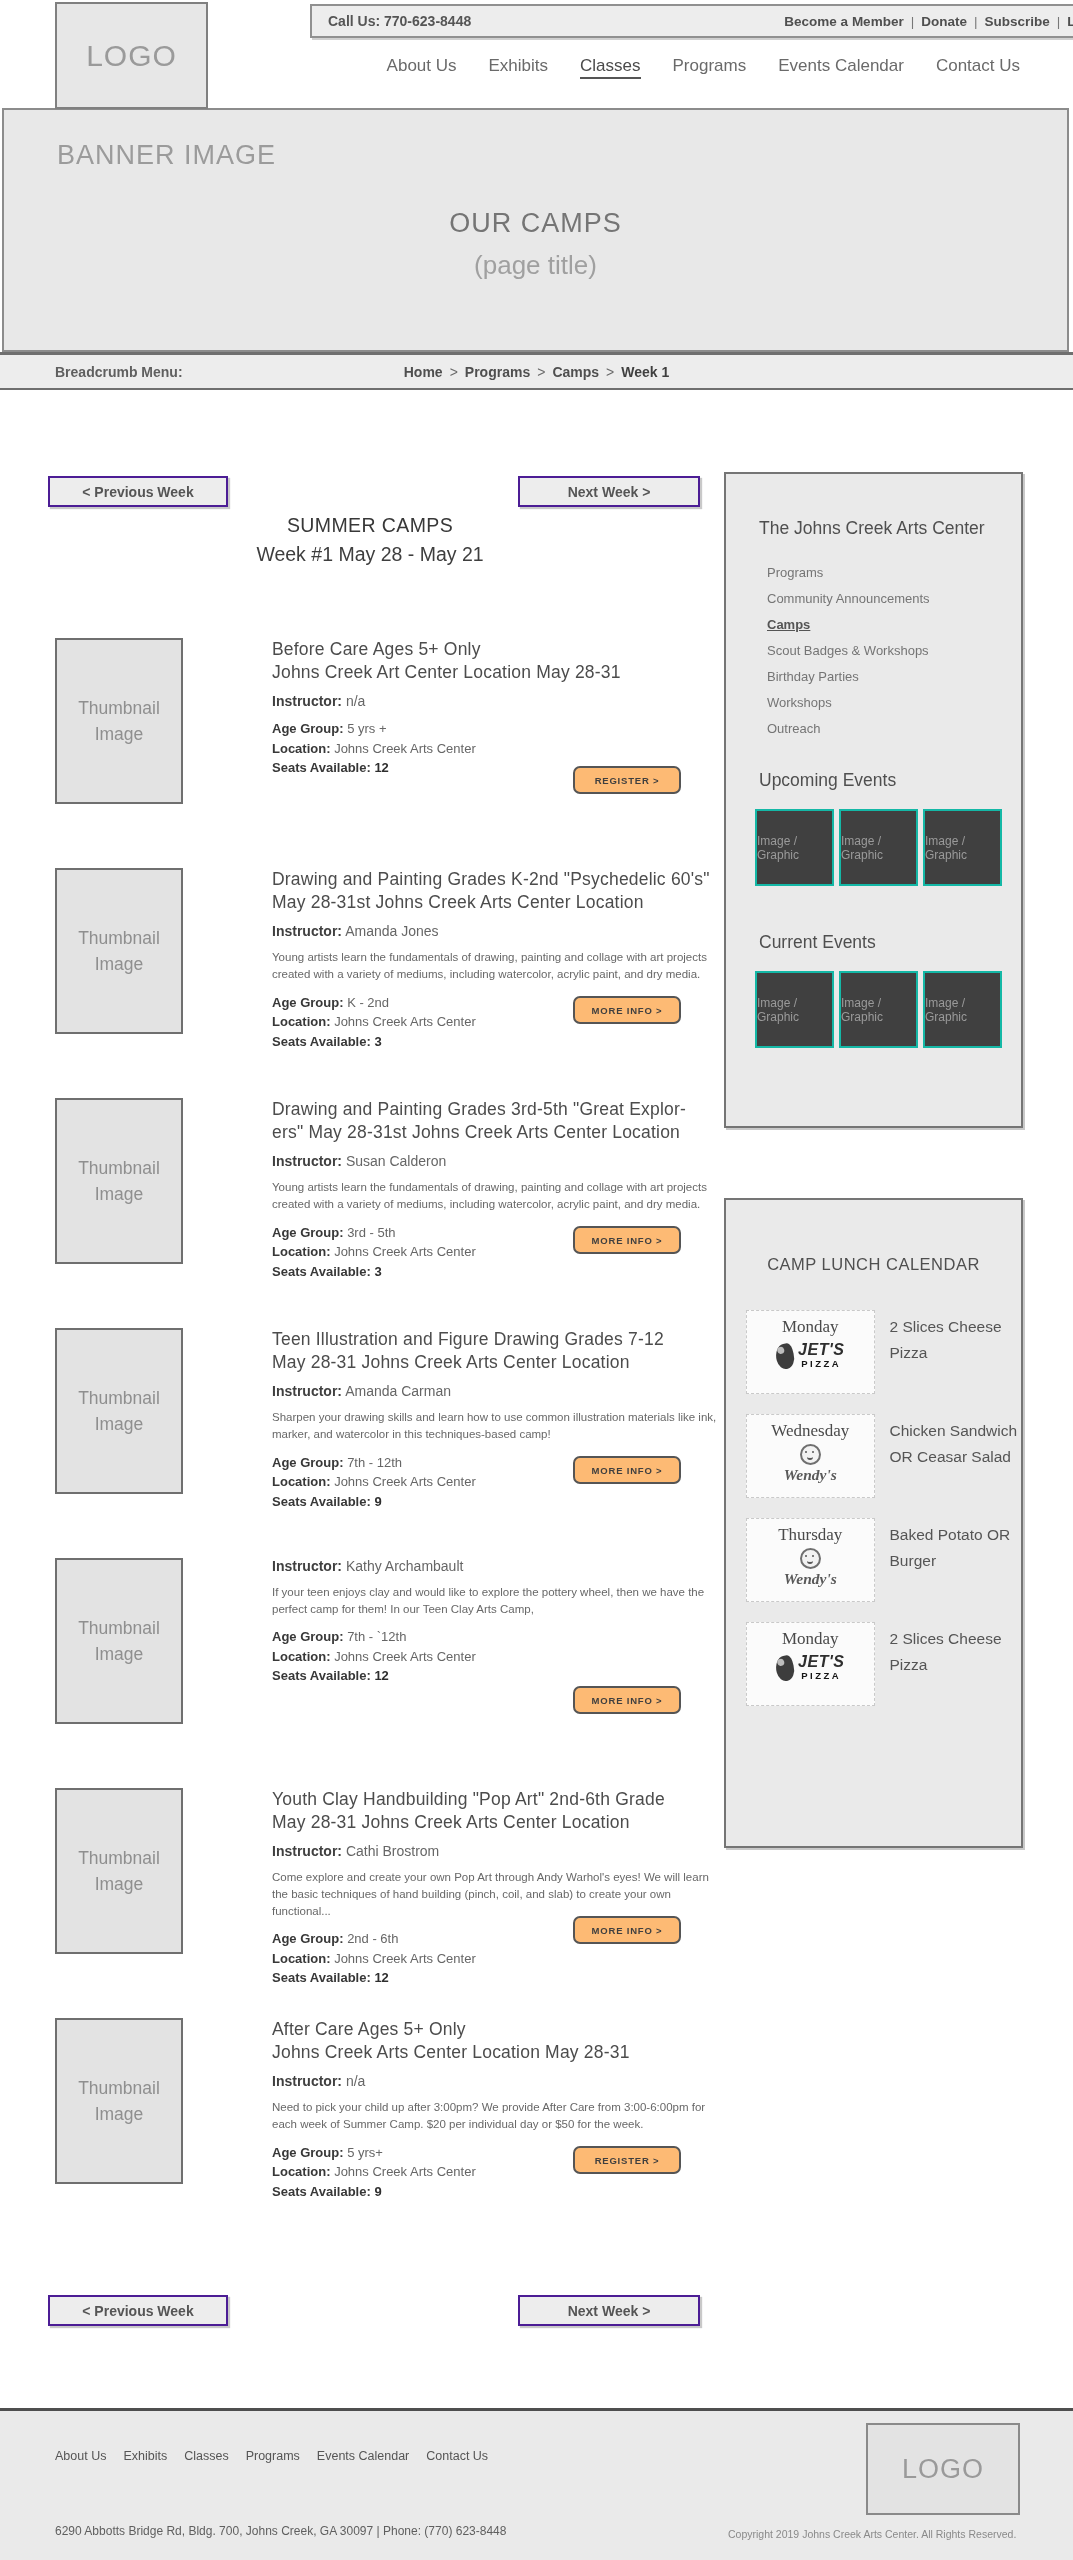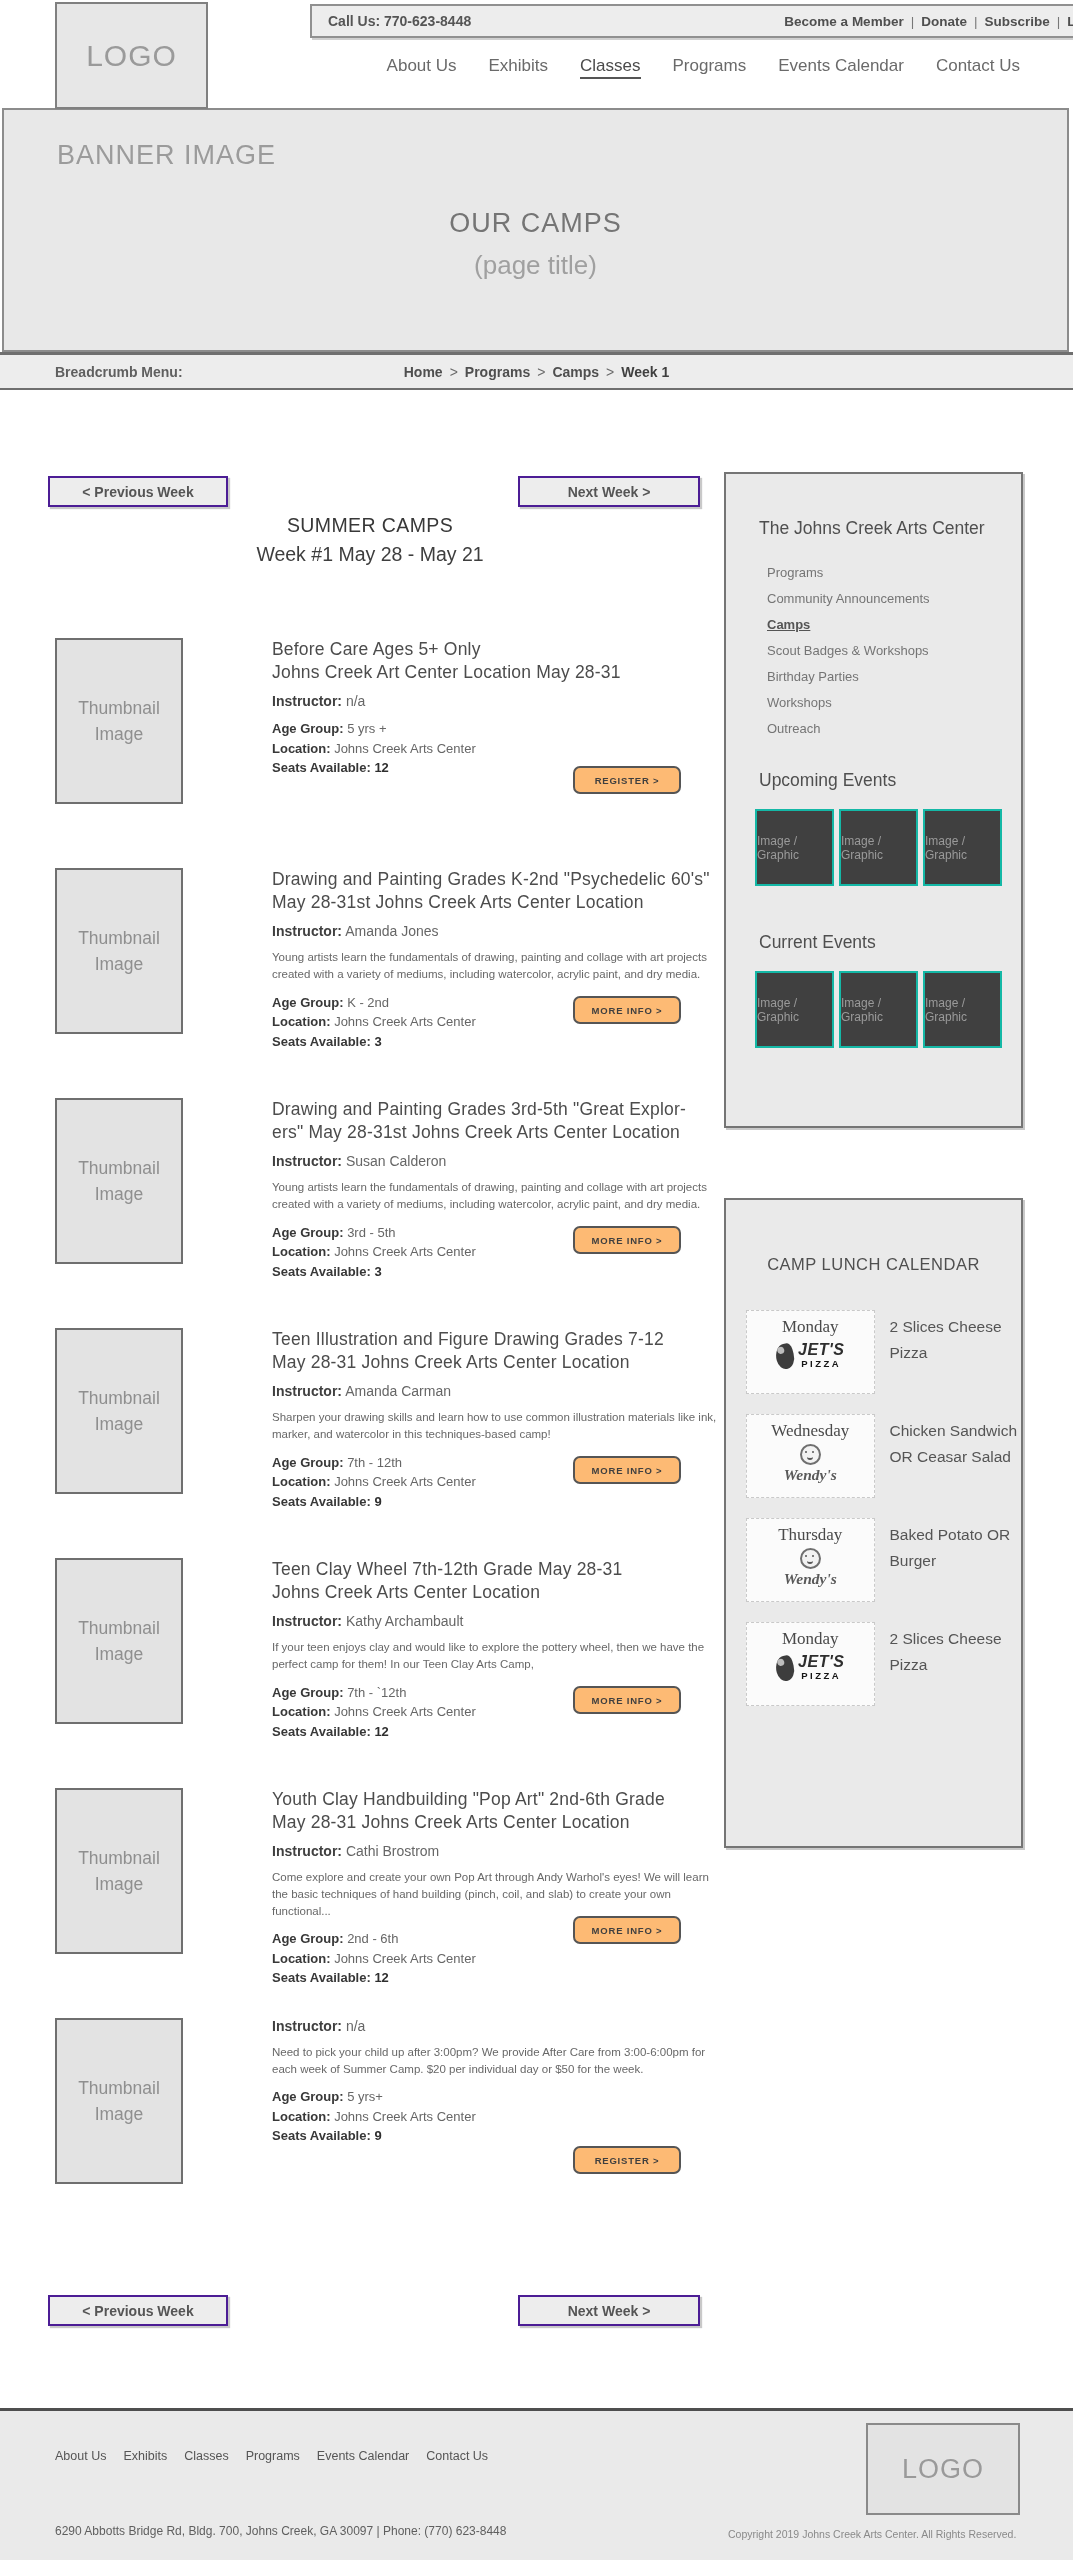--- a/index.html
+++ b/index.html
@@ -211,22 +211,20 @@
       </div>
       <button class="card-btn">MORE INFO  &gt;</button>
     </article>
 
     <article class="card">
       <div class="thumb">
           <span class="pre">Thumbnail
 Image</span>
         </div>
       <div class="card-body">
-        <h3 class="camp-title pre">Teen Clay Wheel 7th-12th Grade May 28-31
-Johns Creek Arts Center Location</h3>
         <p class="instr"><span class="lbl">Instructor:</span> <span class="val">Kathy Archambault</span></p>
         <p class="desc">If your teen enjoys clay and would like to explore the pottery wheel, then we have the perfect camp for them! In our Teen Clay Arts Camp,</p>
         <p class="detail"><span class="lbl">Age Group:</span> <span class="val">7th - `12th</span></p>
         <p class="detail"><span class="lbl">Location:</span> <span class="val">Johns Creek Arts Center</span></p>
         <p class="detail"><span class="lbl">Seats Available:</span> <span class="seats-val">12</span></p>
       </div>
       <button class="card-btn">MORE INFO  &gt;</button>
     </article>
 
     <article class="card">
@@ -245,20 +243,22 @@
       </div>
       <button class="card-btn">MORE INFO  &gt;</button>
     </article>
 
     <article class="card">
       <div class="thumb">
           <span class="pre">Thumbnail
 Image</span>
         </div>
       <div class="card-body">
+        <h3 class="camp-title pre">After Care Ages 5+ Only
+Johns Creek Arts Center Location May 28-31</h3>
         <p class="instr"><span class="lbl">Instructor:</span> <span class="val">n/a</span></p>
         <p class="desc">Need to pick your child up after 3:00pm?  We provide After Care from 3:00-6:00pm for each week of Summer Camp.  $20 per individual day or $50 for the week.</p>
         <p class="detail"><span class="lbl">Age Group:</span> <span class="val">5 yrs+</span></p>
         <p class="detail"><span class="lbl">Location:</span> <span class="val">Johns Creek Arts Center</span></p>
         <p class="detail"><span class="lbl">Seats Available:</span> <span class="seats-val">9</span></p>
       </div>
       <button class="card-btn">REGISTER  &gt;</button>
     </article>
 
   </section>

